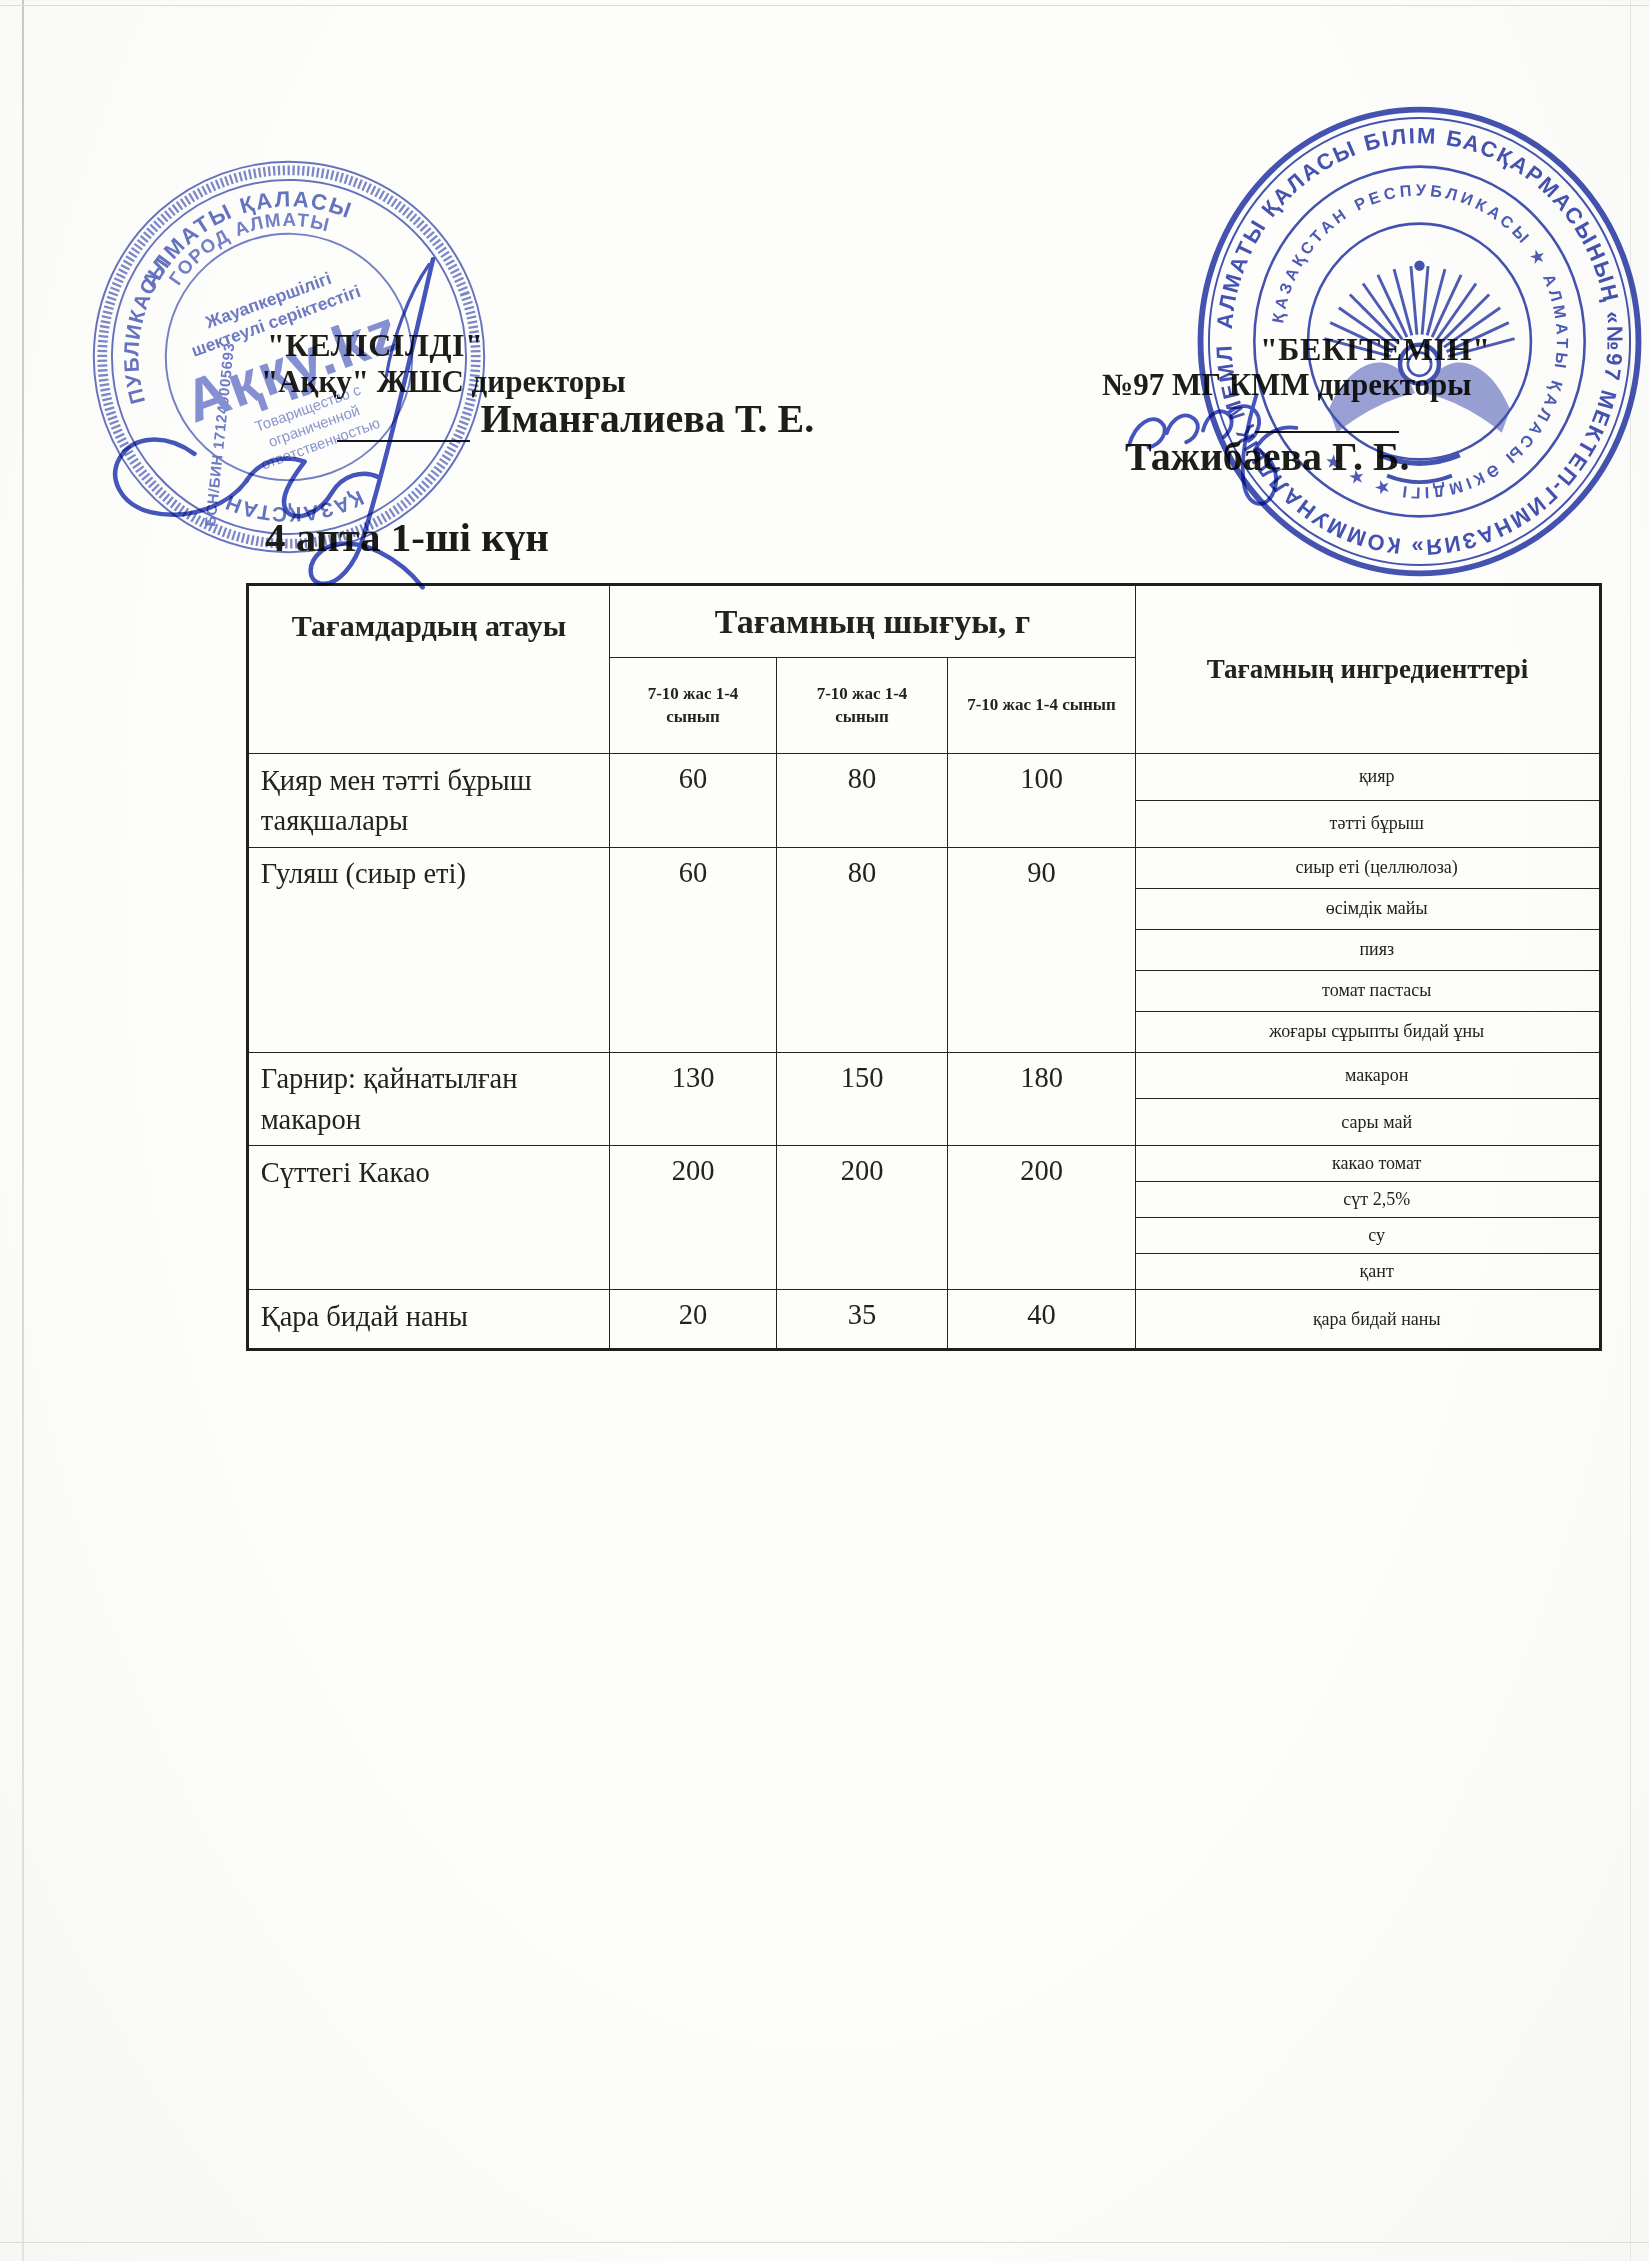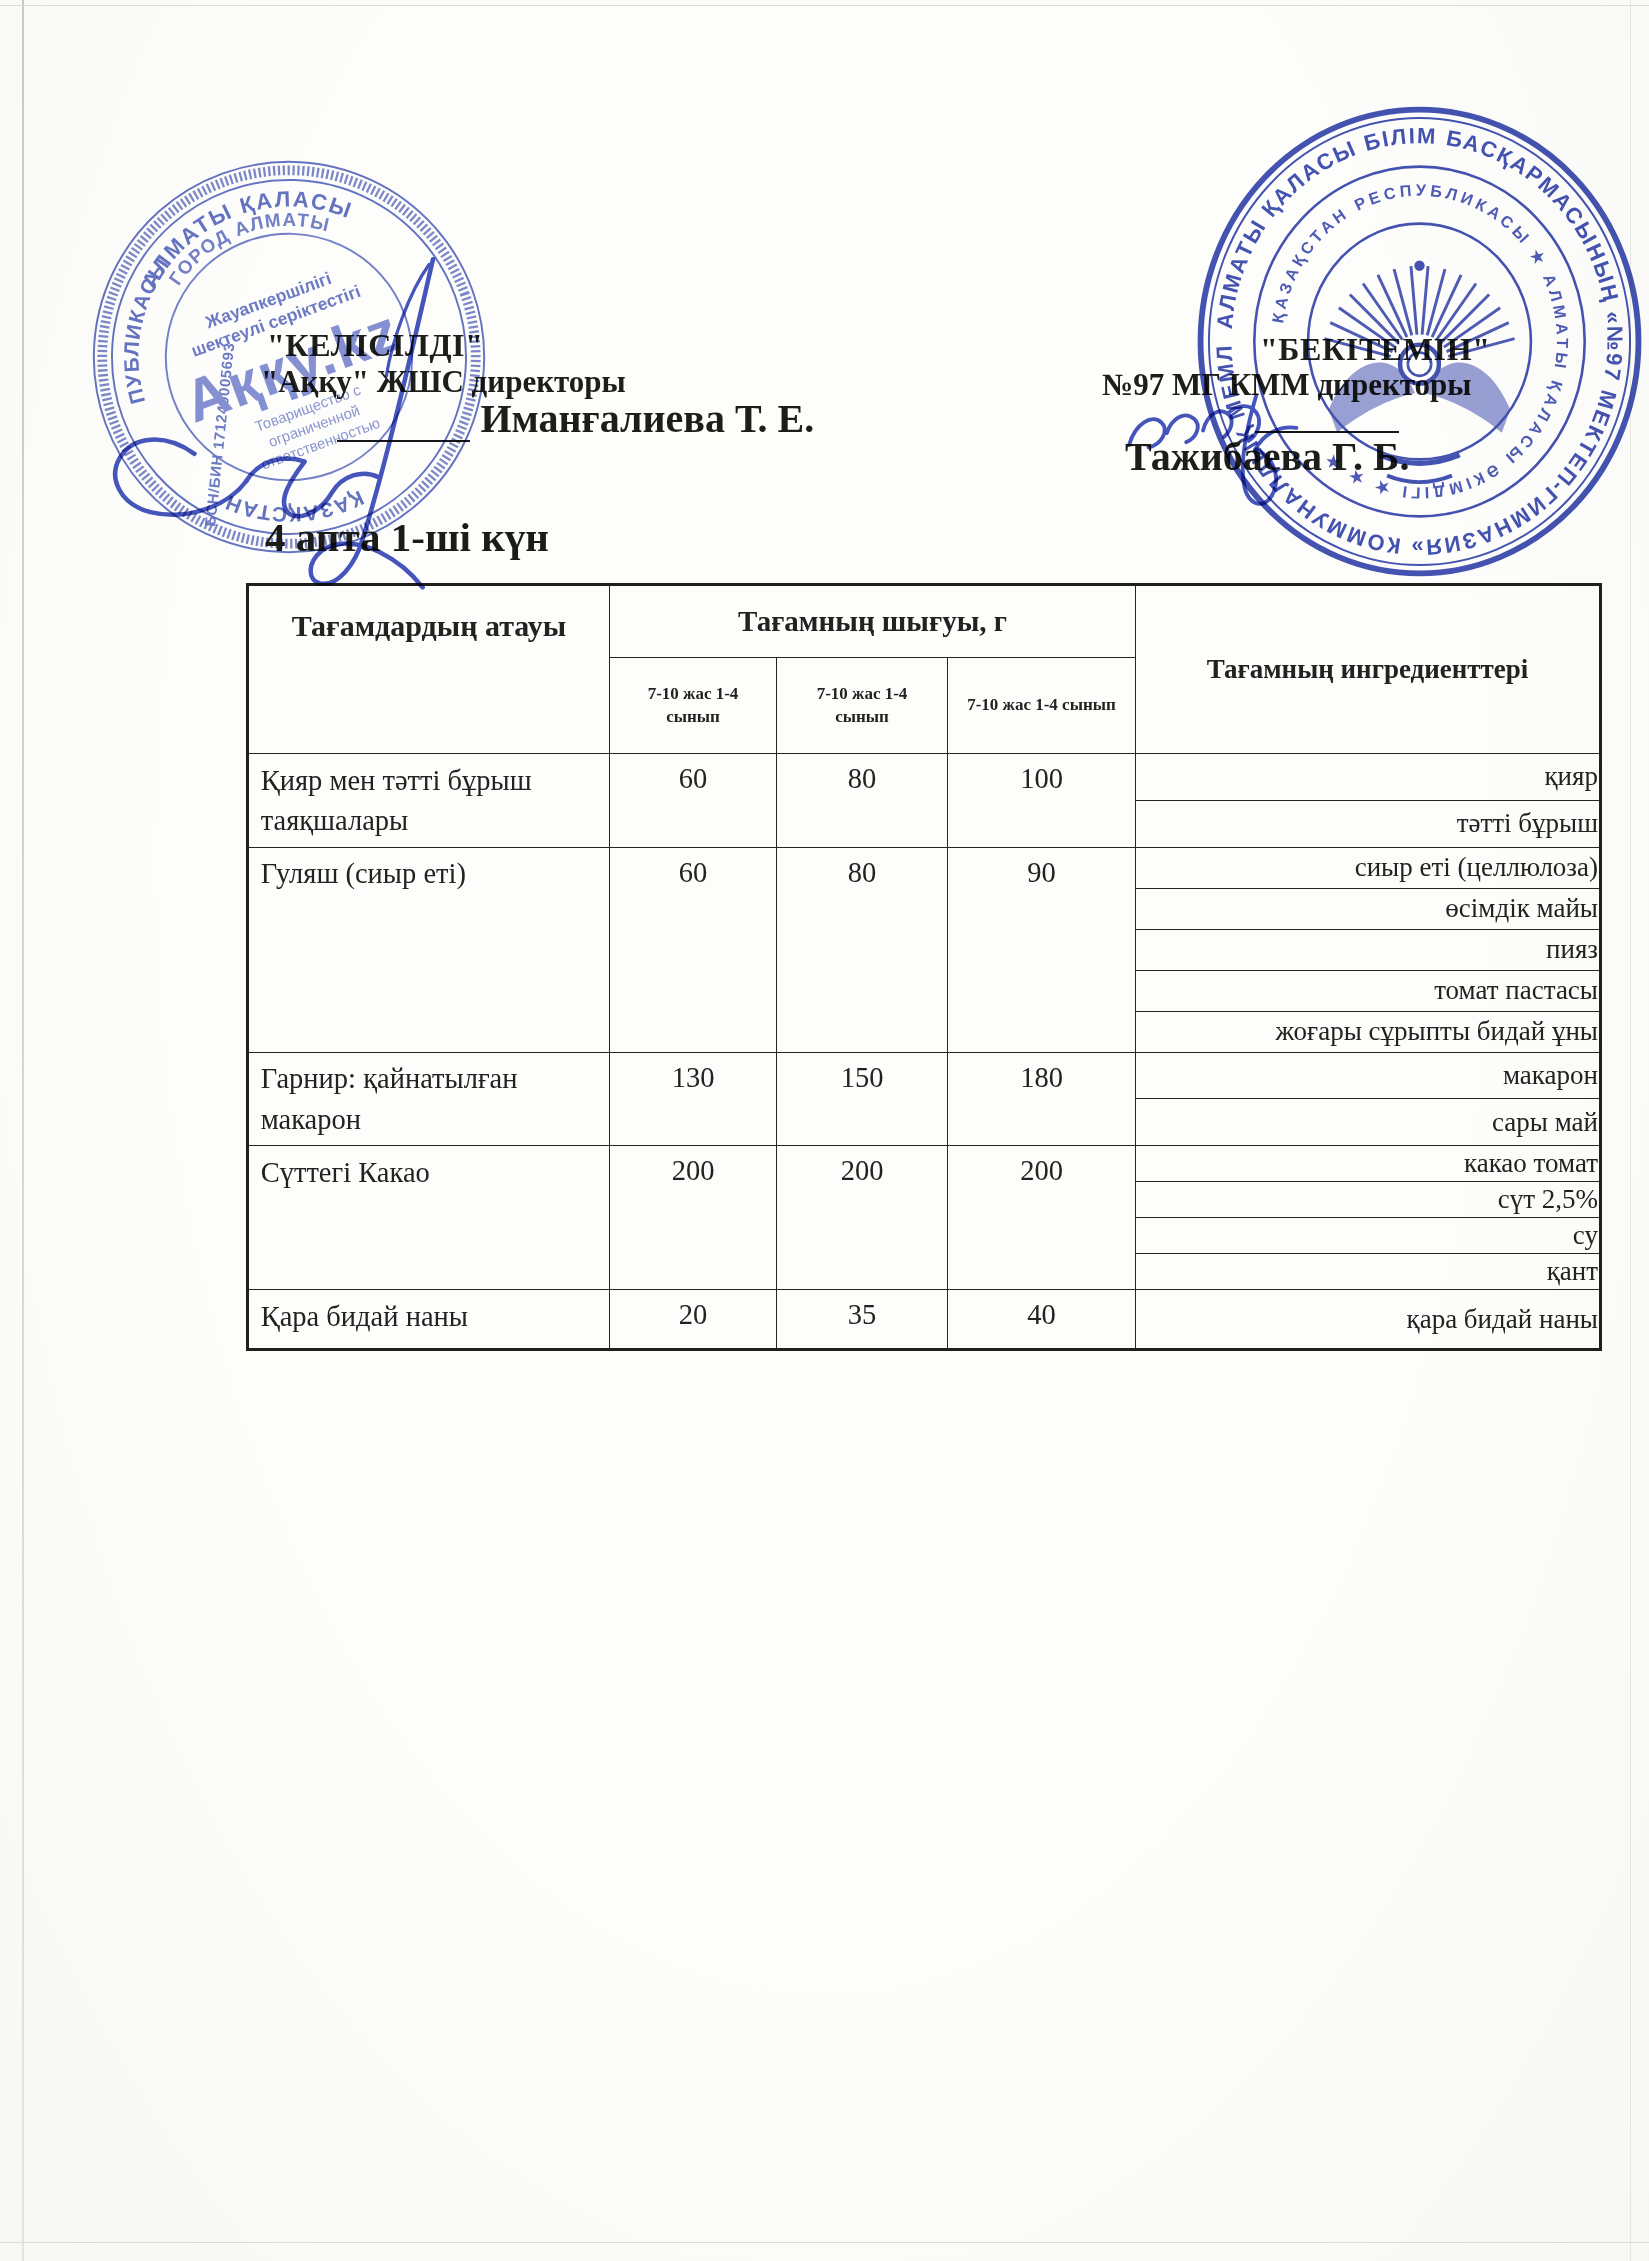--- a/index.html
+++ b/index.html
@@ -36,26 +36,26 @@
 
   
   table.menu{
     position:absolute;left:246px;top:583px;
     width:1352px;border-collapse:collapse;table-layout:fixed;
     color:#222220;
   }
   table.menu th, table.menu td{border:1.9px solid #242422;}
   table.menu{border:3.2px solid #1f1f1d;}
   th.h-dish{font-size:30px;vertical-align:top;padding-top:23px;text-align:center;}
-  th.h-group{font-size:29px;vertical-align:middle;height:69px;}
+  th.h-group{font-size:34px;vertical-align:middle;height:69px;}
   th.h-sub{font-size:17px;vertical-align:middle;text-align:center;height:95px;line-height:1.35;padding:0 13px;white-space:normal;}
   th.h-ing{font-size:27px;vertical-align:middle;text-align:center;}
   td.dish{font-size:28.5px;vertical-align:top;text-align:left;padding:6.5px 7.8px 5.2px 11.7px;line-height:1.42;white-space:normal;}
   td.amt{font-size:28.5px;vertical-align:top;text-align:center;padding-top:9px;}
-  td.ing{font-size:27px;vertical-align:middle;text-align:right;padding-left:19.4px;}
+  td.ing{font-size:18px;vertical-align:middle;text-align:center;padding-left:19.4px;}
 </style>
 </head>
 <body>
 
 <div class="page">
 
   <div class="edge l"></div>
   <div class="edge t"></div>
   <div class="edge r"></div>
   <div class="edge b"></div>

